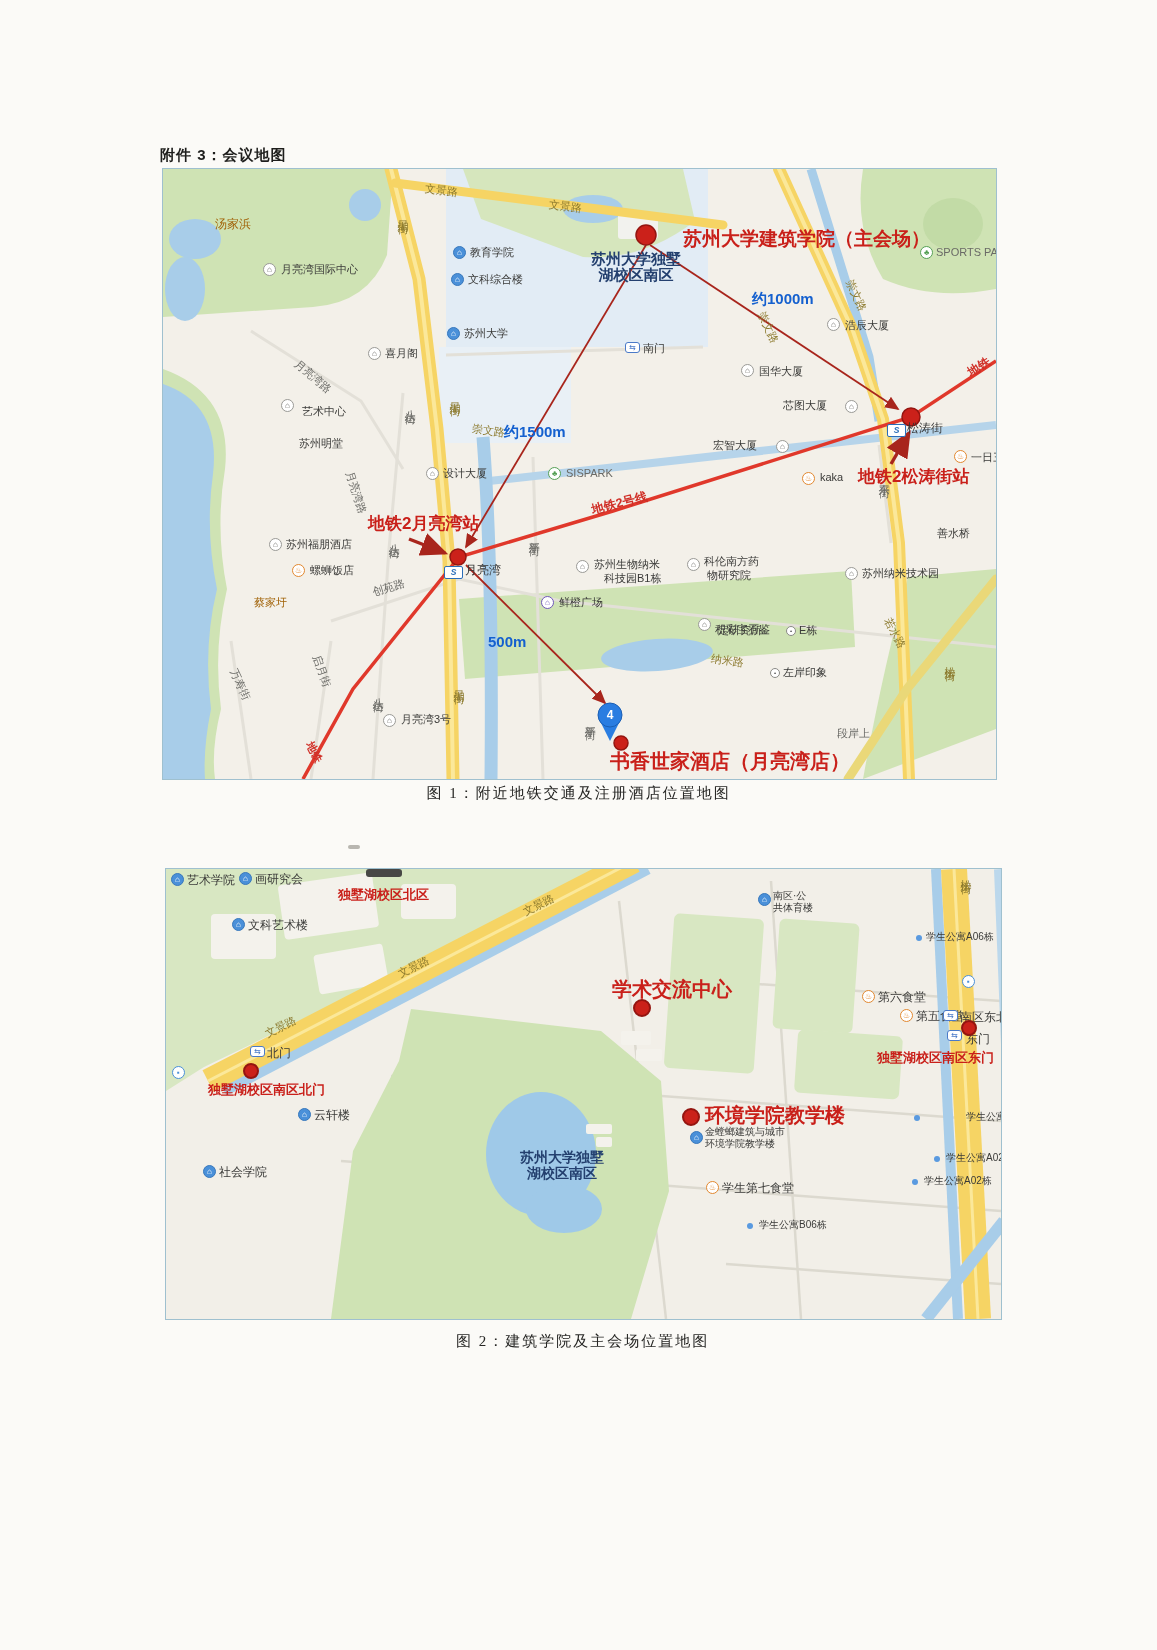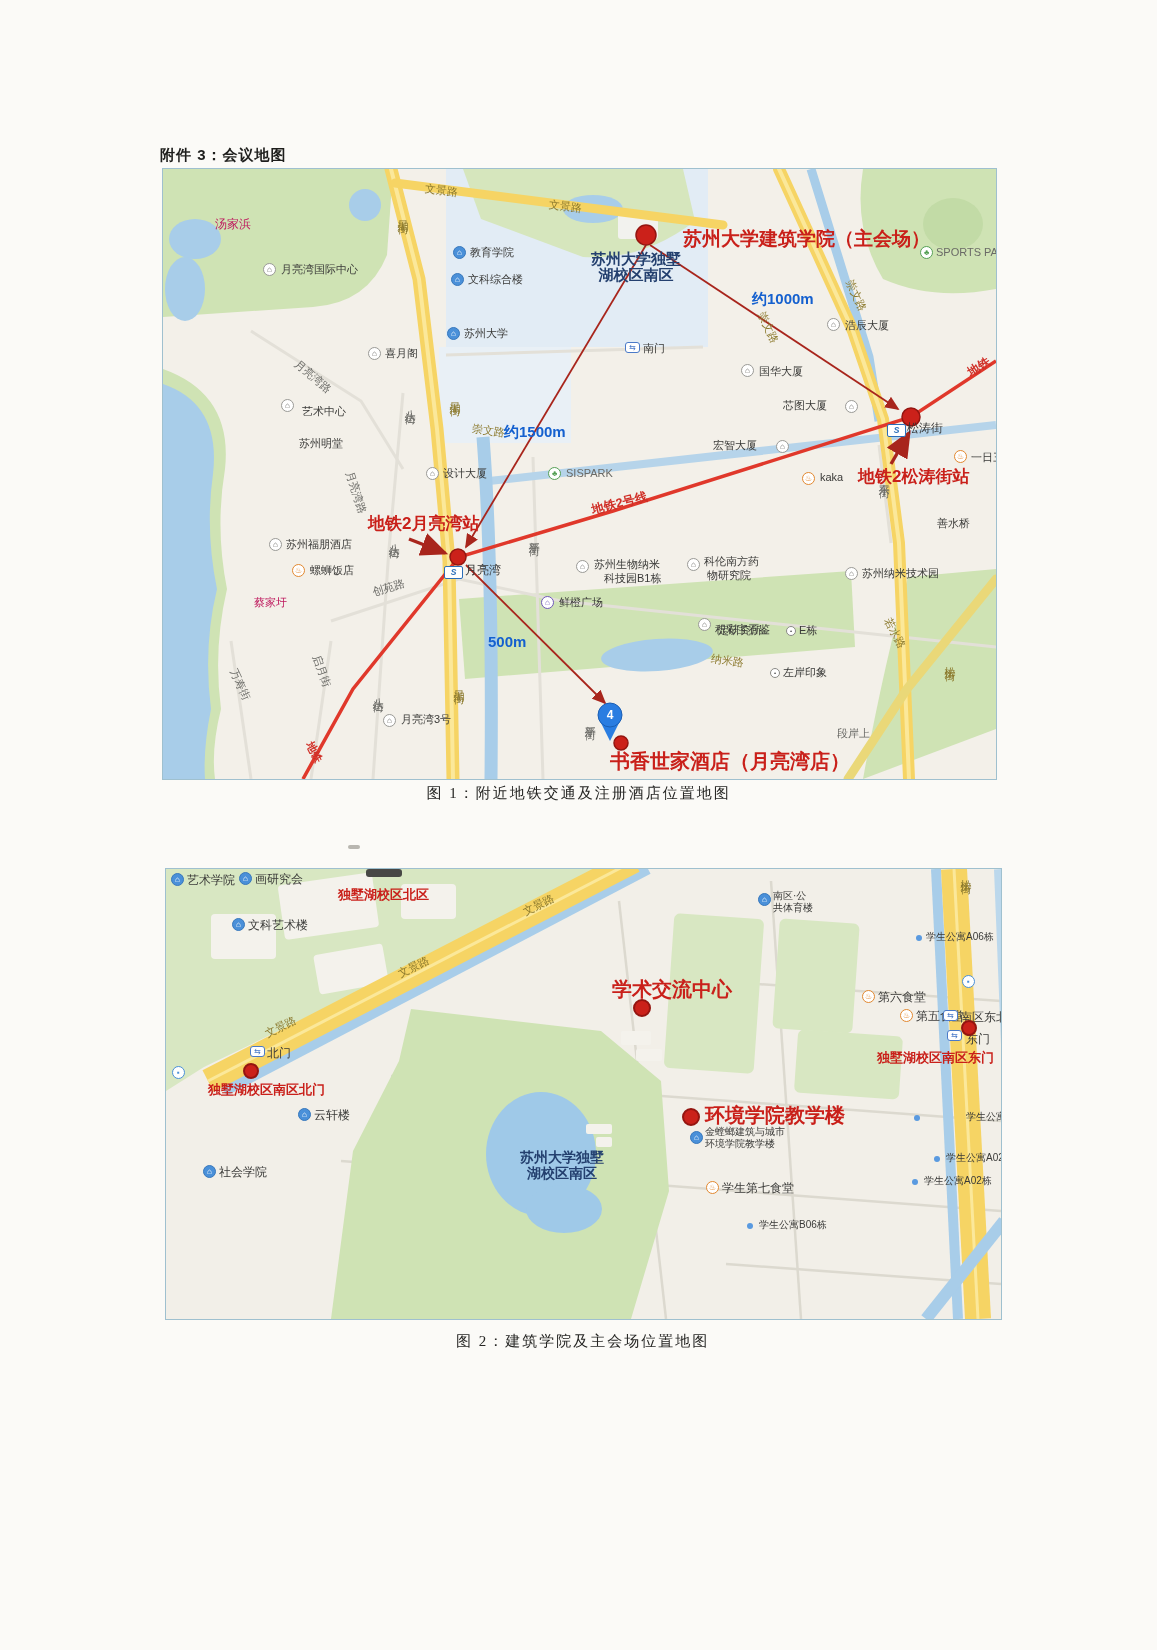--- a/index.html
+++ b/index.html
@@ -6,21 +6,21 @@
   body{width:1157px;height:1650px;position:relative;background:#fbfaf7;
        font-family:"Liberation Sans","DejaVu Sans",sans-serif;}
   .map{position:absolute;overflow:hidden;background:#f3f0e9;border:1px solid #9fc0cf;}
   .header{position:absolute;font-size:15px;font-weight:bold;color:#1e1e1c;letter-spacing:1px;}
   .cap{position:absolute;font-family:"Liberation Serif","DejaVu Serif",serif;
        font-size:15px;color:#262624;text-align:center;letter-spacing:2px;}
   .poi{position:absolute;font-size:11px;color:#3a3a38;white-space:nowrap;line-height:1.2;}
   .sm{font-size:12px;}
   .tiny{font-size:10px;}
   .gray{color:#6a6a66;}
-  .wl{color:#be185d;}
+  .wl{color:#a16207;}
   .road{position:absolute;font-size:11px;color:#8c7a2e;white-space:nowrap;transform-origin:left center;}
   .vert{writing-mode:vertical-rl;letter-spacing:2px;}
   .rot{transform-origin:left center;display:inline-block;}
   .red{position:absolute;font-weight:bold;color:#c9201a;white-space:nowrap;transform-origin:left center;}
   .dist{position:absolute;font-weight:bold;color:#1460cf;font-size:15px;white-space:nowrap;}
   .navy{position:absolute;font-weight:bold;color:#24406f;font-size:15px;text-align:center;
         line-height:16px;white-space:nowrap;}
   .ic{position:absolute;width:13px;height:13px;border-radius:50%;background:#fff;display:flex;
       align-items:center;justify-content:center;font-size:8px;line-height:1;box-sizing:border-box;}
   .ic-b{border:1.3px solid #9a9a96;color:#6a6a66;}
@@ -141,21 +141,21 @@
   <span class="poi" style="left:596px;top:196px;">国华大厦</span>
   <span class="poi" style="left:620px;top:230px;">芯图大厦</span>
   <span class="ic ic-b" style="left:682px;top:231px;">⌂</span>
   <span class="poi" style="left:550px;top:270px;">宏智大厦</span>
   <span class="ic ic-b" style="left:613px;top:271px;">⌂</span>
   <span class="ic ic-r" style="left:639px;top:303px;">♨</span>
   <span class="poi" style="left:657px;top:302px;">kaka</span>
   <span class="ic ic-r" style="left:791px;top:281px;">♨</span>
   <span class="poi" style="left:808px;top:282px;">一日三餐</span>
   <span class="poi gray vert" style="left:714px;top:306px;">东平街</span>
-  <span class="poi" style="left:774px;top:348px;">善水桥</span>
+  <span class="poi" style="left:774px;top:358px;">善水桥</span>
   <span class="ic ic-b" style="left:682px;top:398px;">⌂</span>
   <span class="poi" style="left:699px;top:398px;">苏州纳米技术园</span>
   <span class="ic ic-b" style="left:106px;top:369px;">⌂</span>
   <span class="poi" style="left:123px;top:369px;">苏州福朋酒店</span>
   <span class="ic ic-r" style="left:129px;top:395px;">♨</span>
   <span class="poi" style="left:147px;top:395px;">螺蛳饭店</span>
   <span class="poi wl" style="left:91px;top:427px;">蔡家圩</span>
   <span class="poi gray vert" style="left:364px;top:364px;">新平街</span>
   <span class="poi gray vert" style="left:420px;top:548px;">新平街</span>
   <span class="ic ic-b" style="left:413px;top:391px;">⌂</span>

